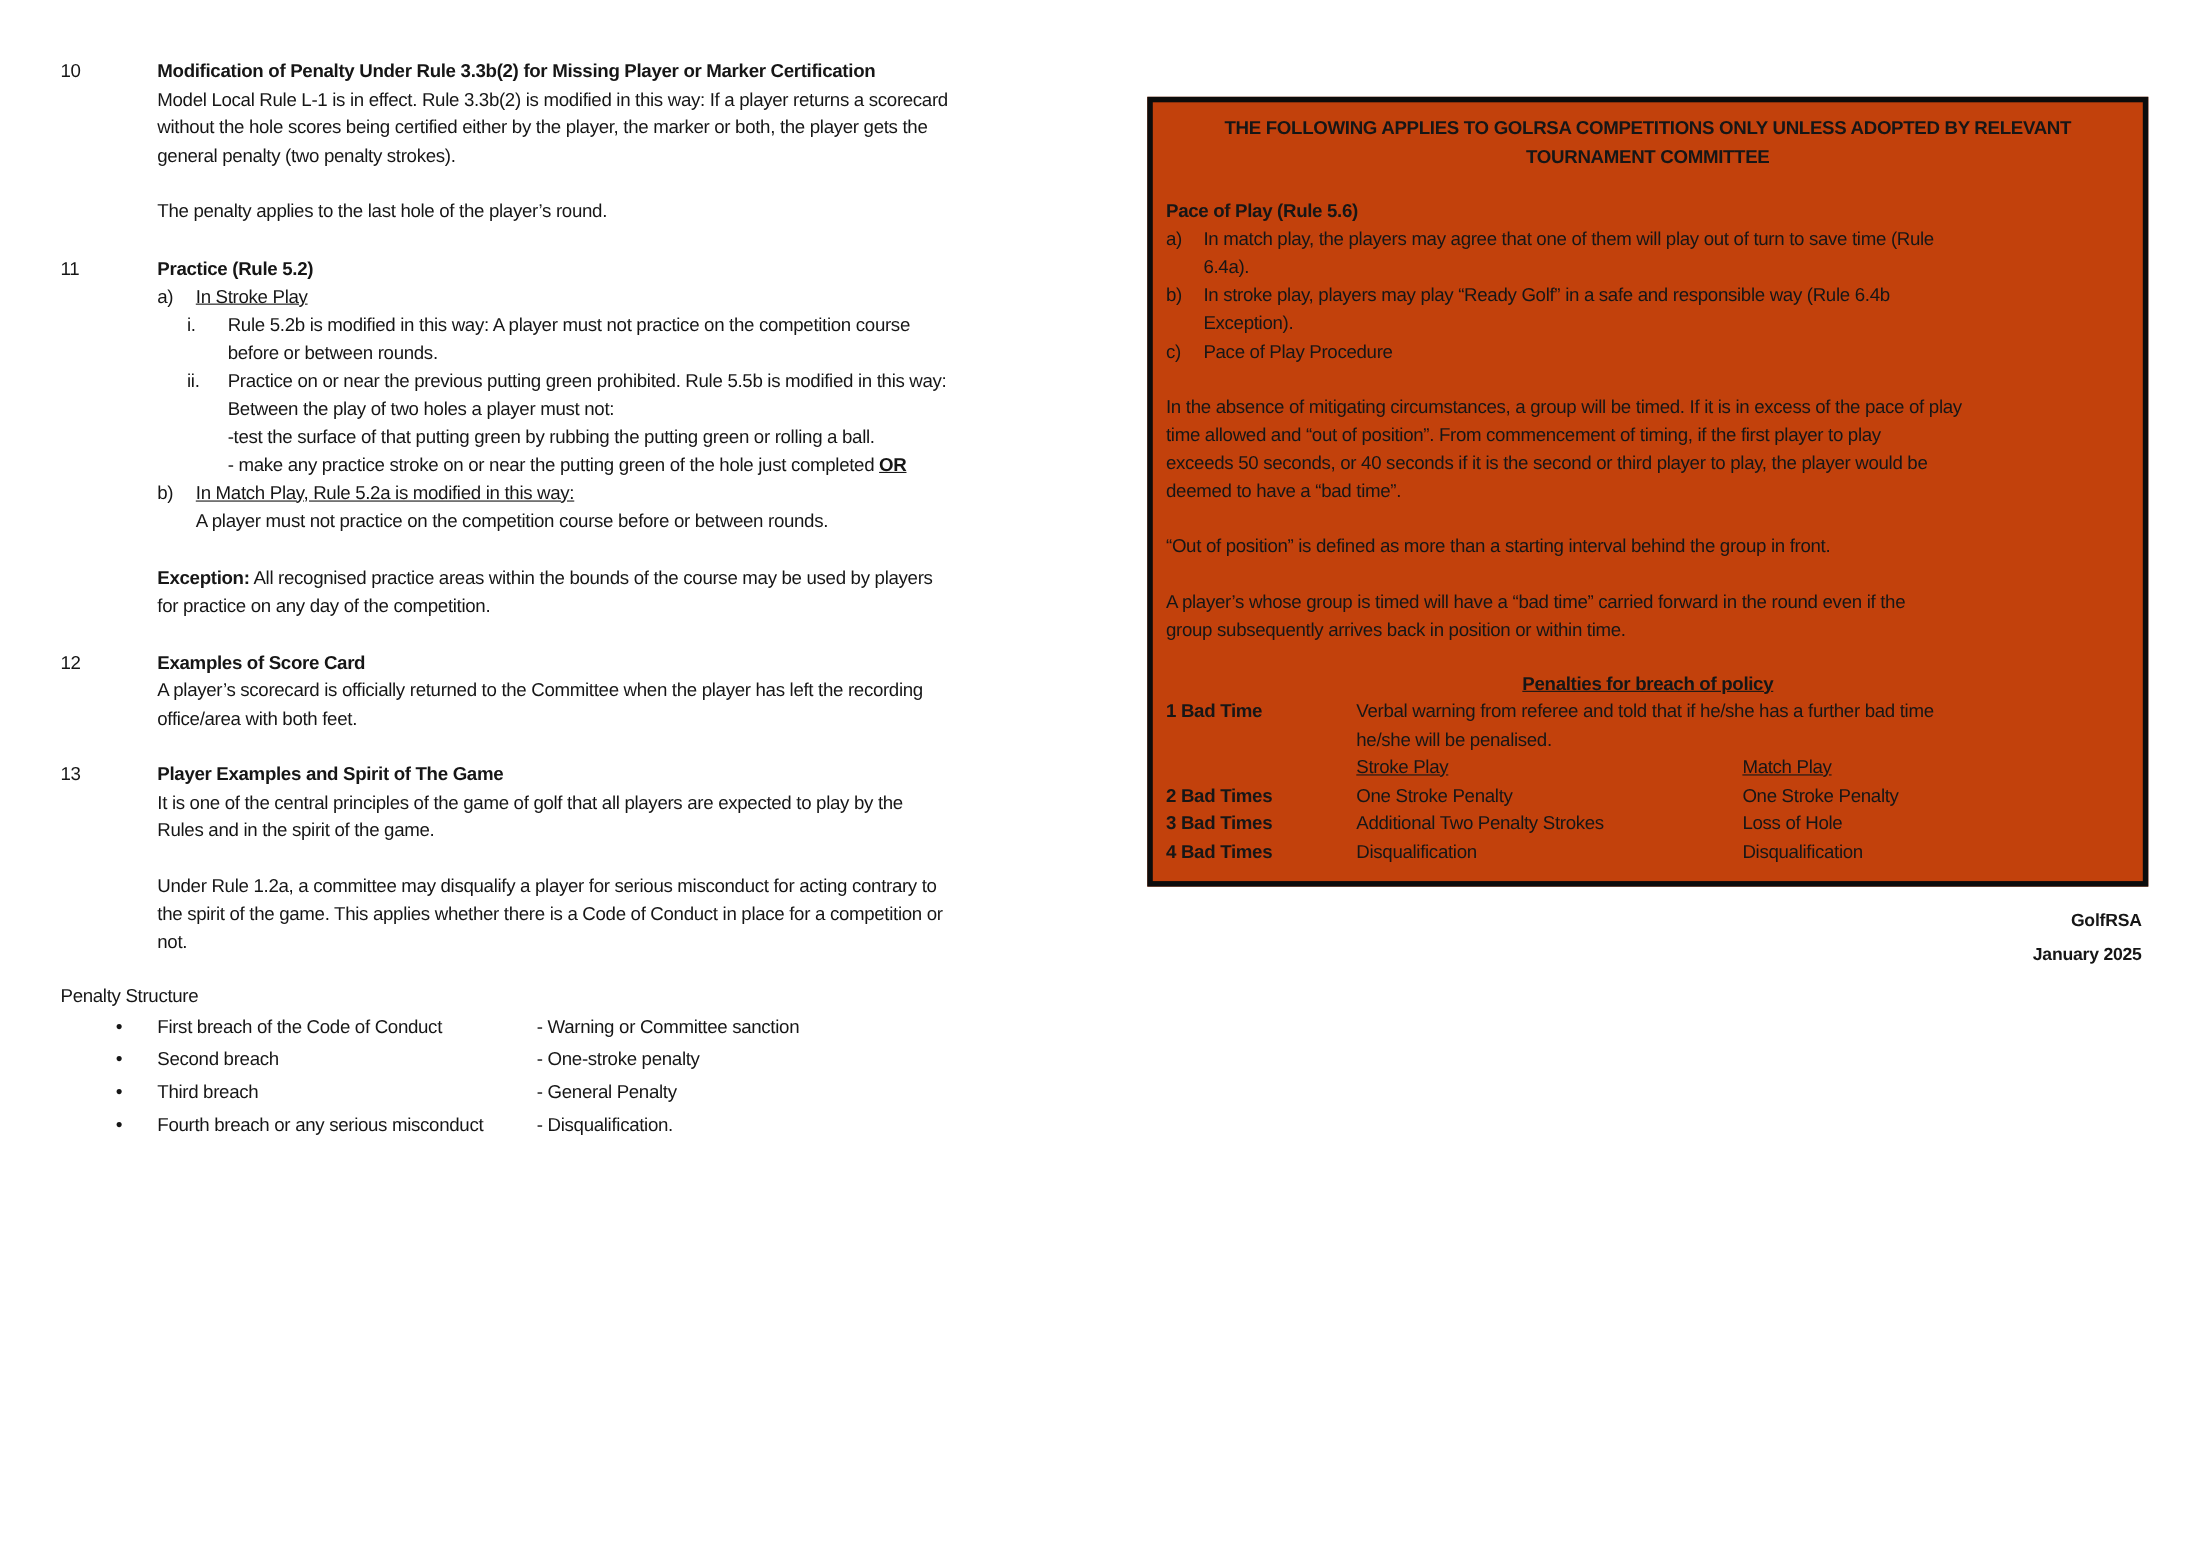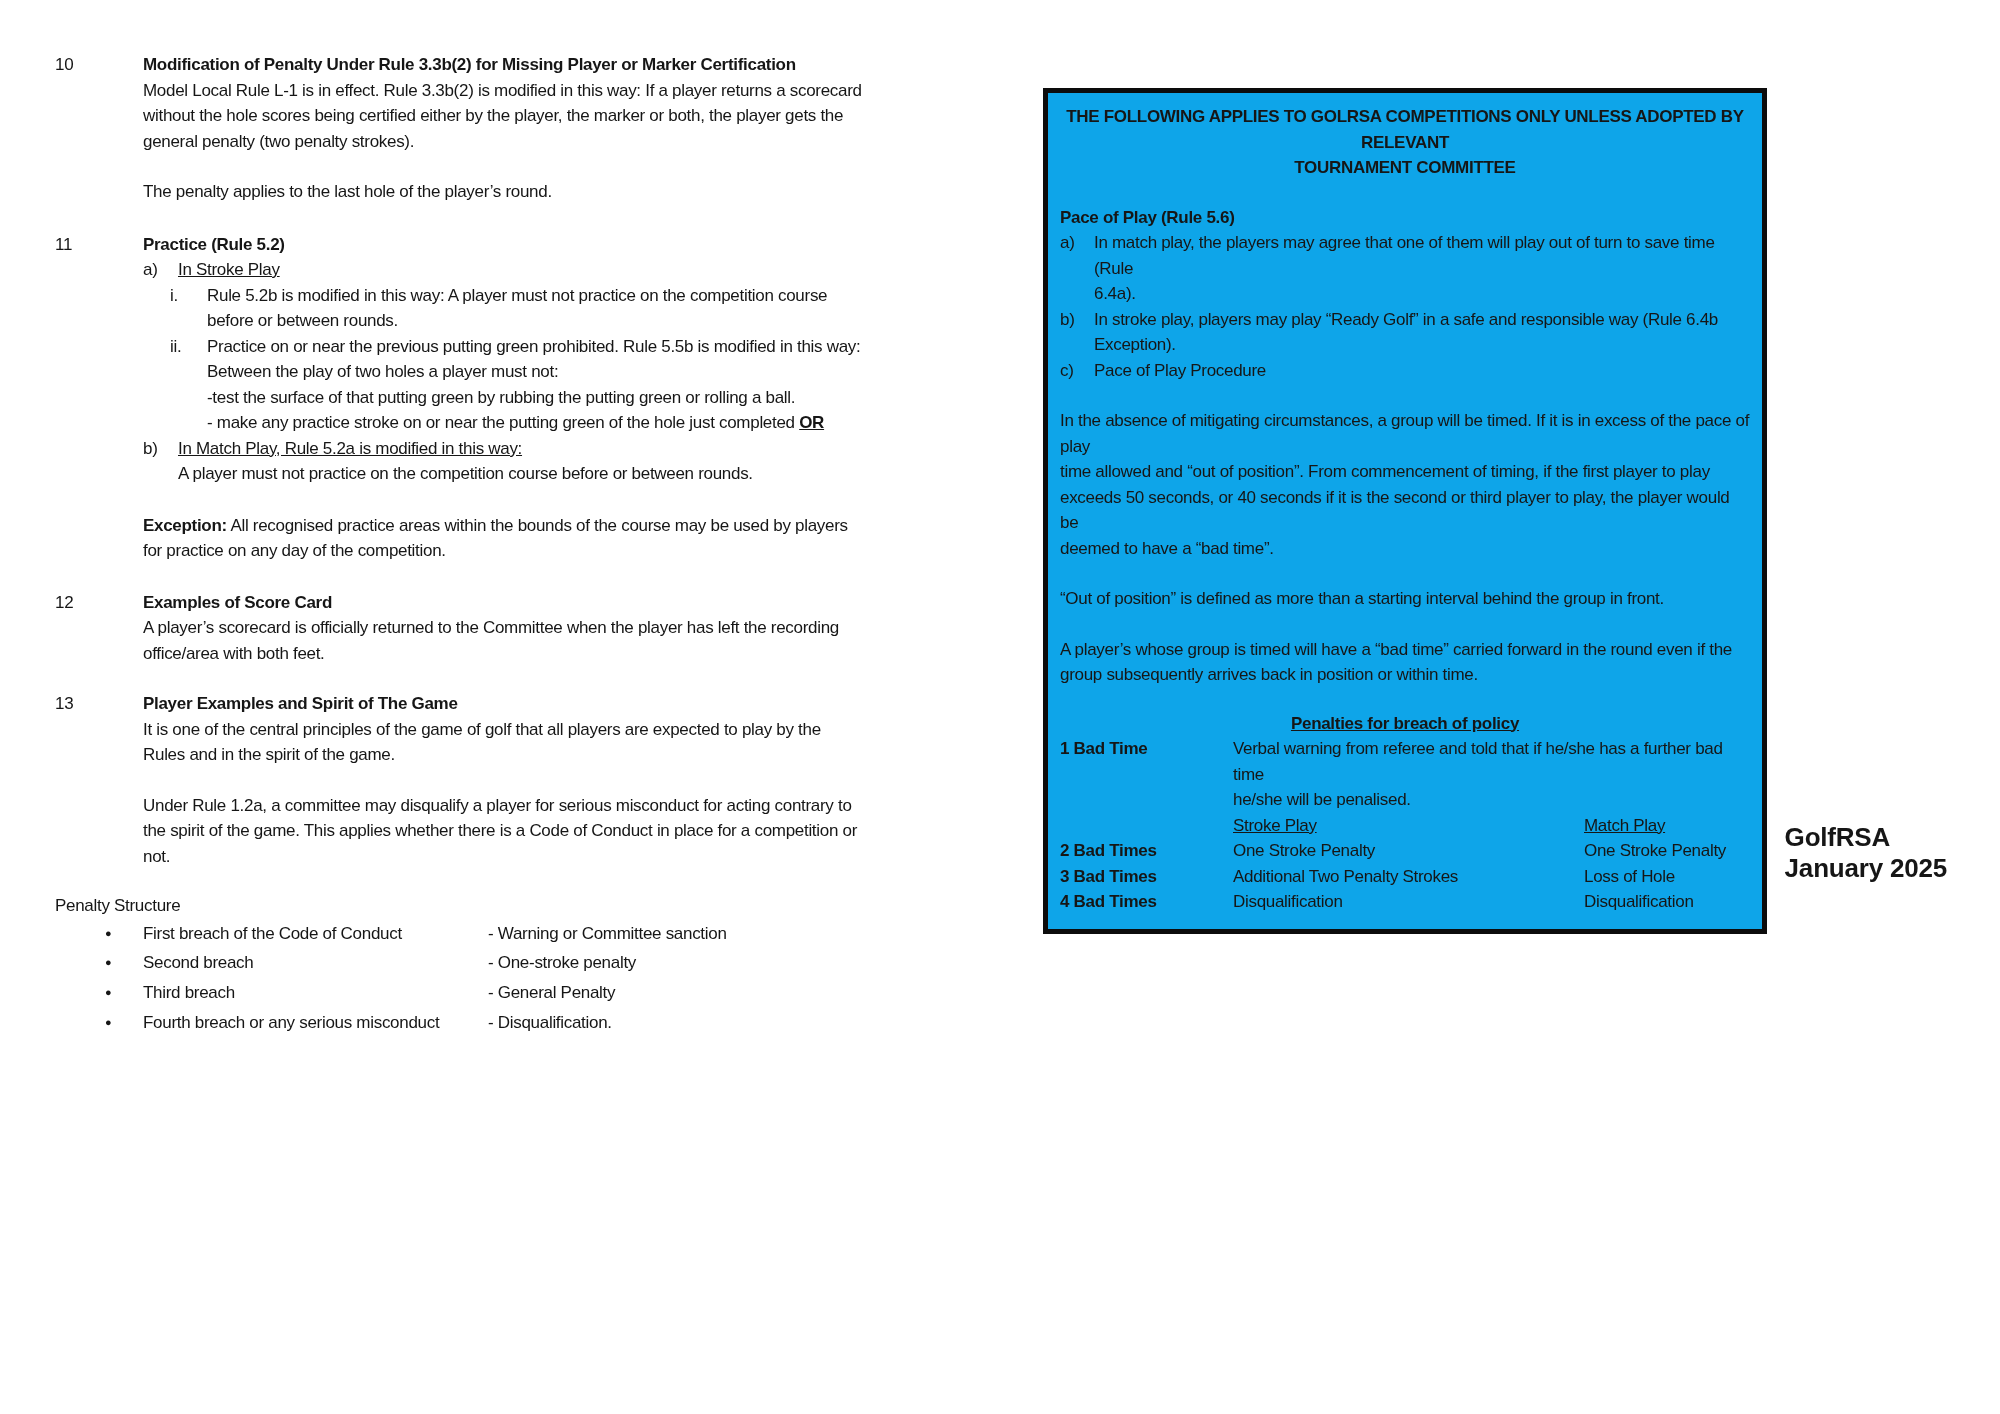--- a/index.html
+++ b/index.html
@@ -34,38 +34,38 @@
   .rom-b{flex:1;min-width:0;}
 
   .examples{font-weight:bold;margin-top:23px;}
   .ps-title{font-weight:normal;margin-top:24px;}
   .bullet-row{display:flex;align-items:flex-start;margin-left:50px;line-height:29.7px;}
   .dot{width:38px;flex:0 0 38px;font-size:11px;}
   .bl{width:345px;flex:0 0 345px;}
 
   
   .rules-box{
-    position:absolute;left:1043px;top:88px;width:724px;
-    border:5px solid #0c0c0c;background:#0ea5e9;
+    position:absolute;left:1043px;top:88px;width:910px;
+    border:5px solid #0c0c0c;background:#c2410c;
     padding:8px 12px 14px 12px;
   }
   .box-title{font-weight:bold;text-align:center;margin-top:3px;}
   .box-h{font-weight:bold;margin-top:24px;}
   .abc{display:flex;align-items:flex-start;}
   .abc-l{width:34px;flex:0 0 34px;}
   .abc-b{flex:1;min-width:0;}
 
   .pen-title{text-align:center;margin-top:23px;}
   .pen-grid{display:grid;grid-template-columns:173px 351px 1fr;}
   .pen-span{grid-column:2 / 4;}
 
   
   .footer{
-    position:absolute;right:53px;top:822px;text-align:left;
-    font-weight:bold;font-size:26px;line-height:31px;letter-spacing:-0.2px;
+    position:absolute;right:53px;top:822px;text-align:right;
+    font-weight:bold;font-size:16px;line-height:31px;letter-spacing:-0.2px;
   }
 </style>
 </head>
 <body>
 
 <div class="left-col">
 
   <div class="section">
     <div class="sec-num">10</div>
     <div class="sec-body">

